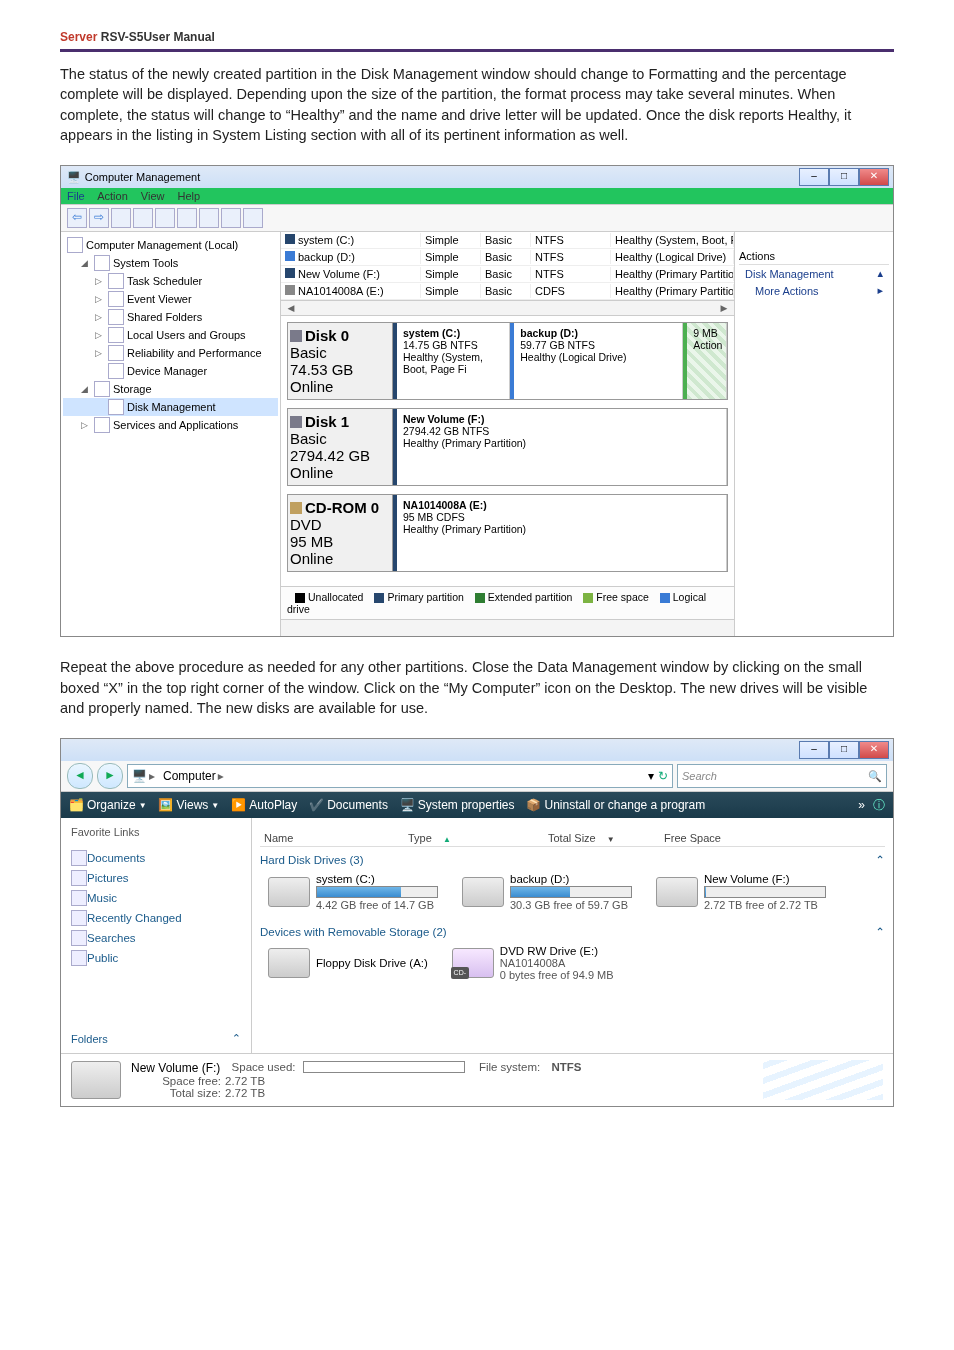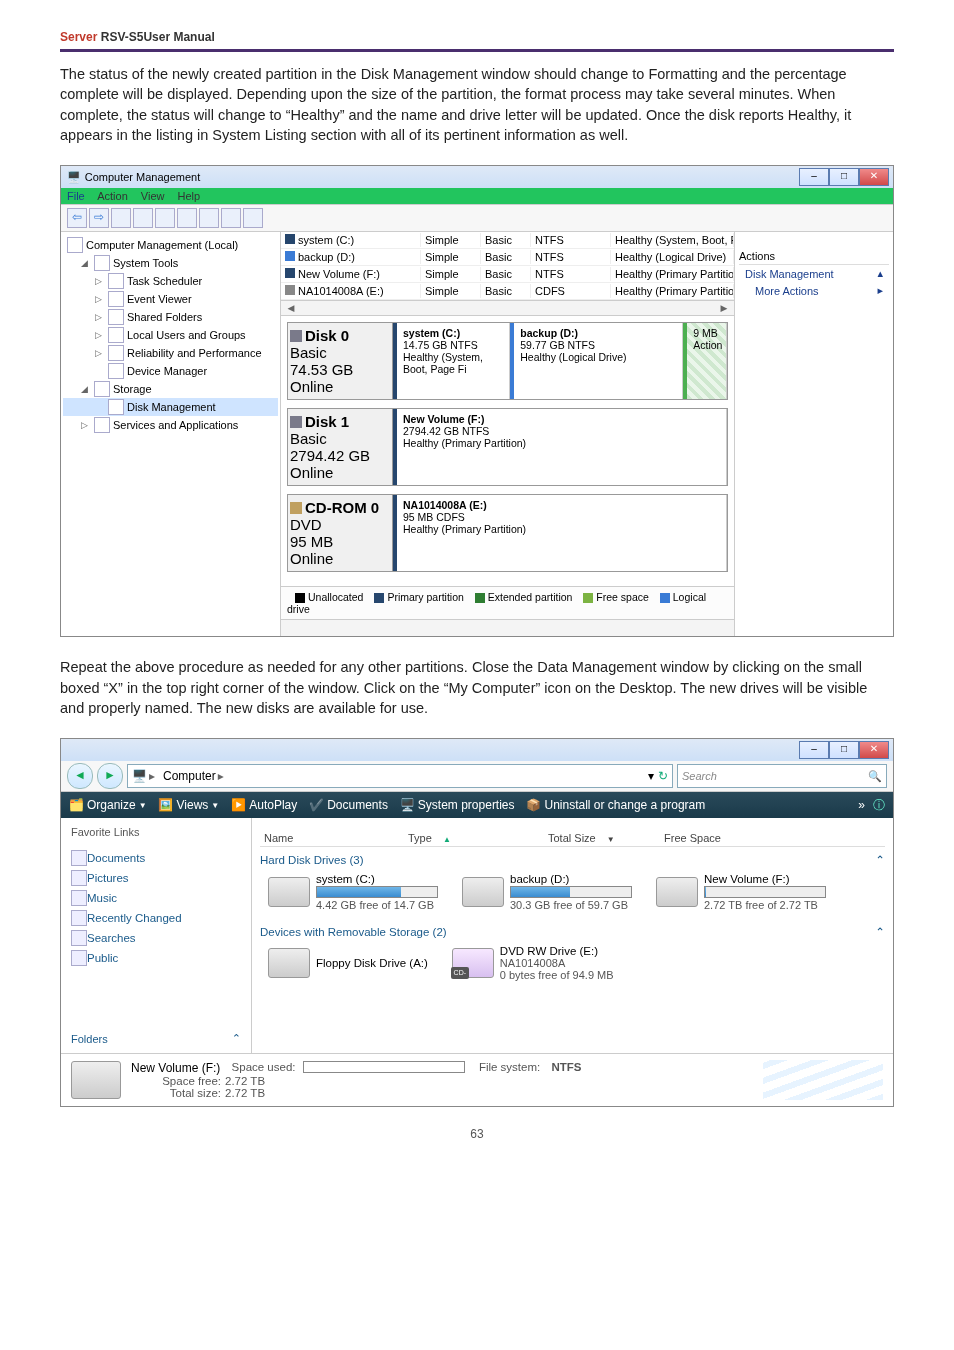--- a/index.html
+++ b/index.html
@@ -487,14 +487,13 @@
           </div>
         <div class="row">
             <span class="k">Total size:</span>
             <span>2.72 TB</span>
           </div>
       </div>
       <div class="decor"></div>
     </div>
   </div>
 
-  <div class="footer-page">63</div>
 </div>
 
 </body></html>

